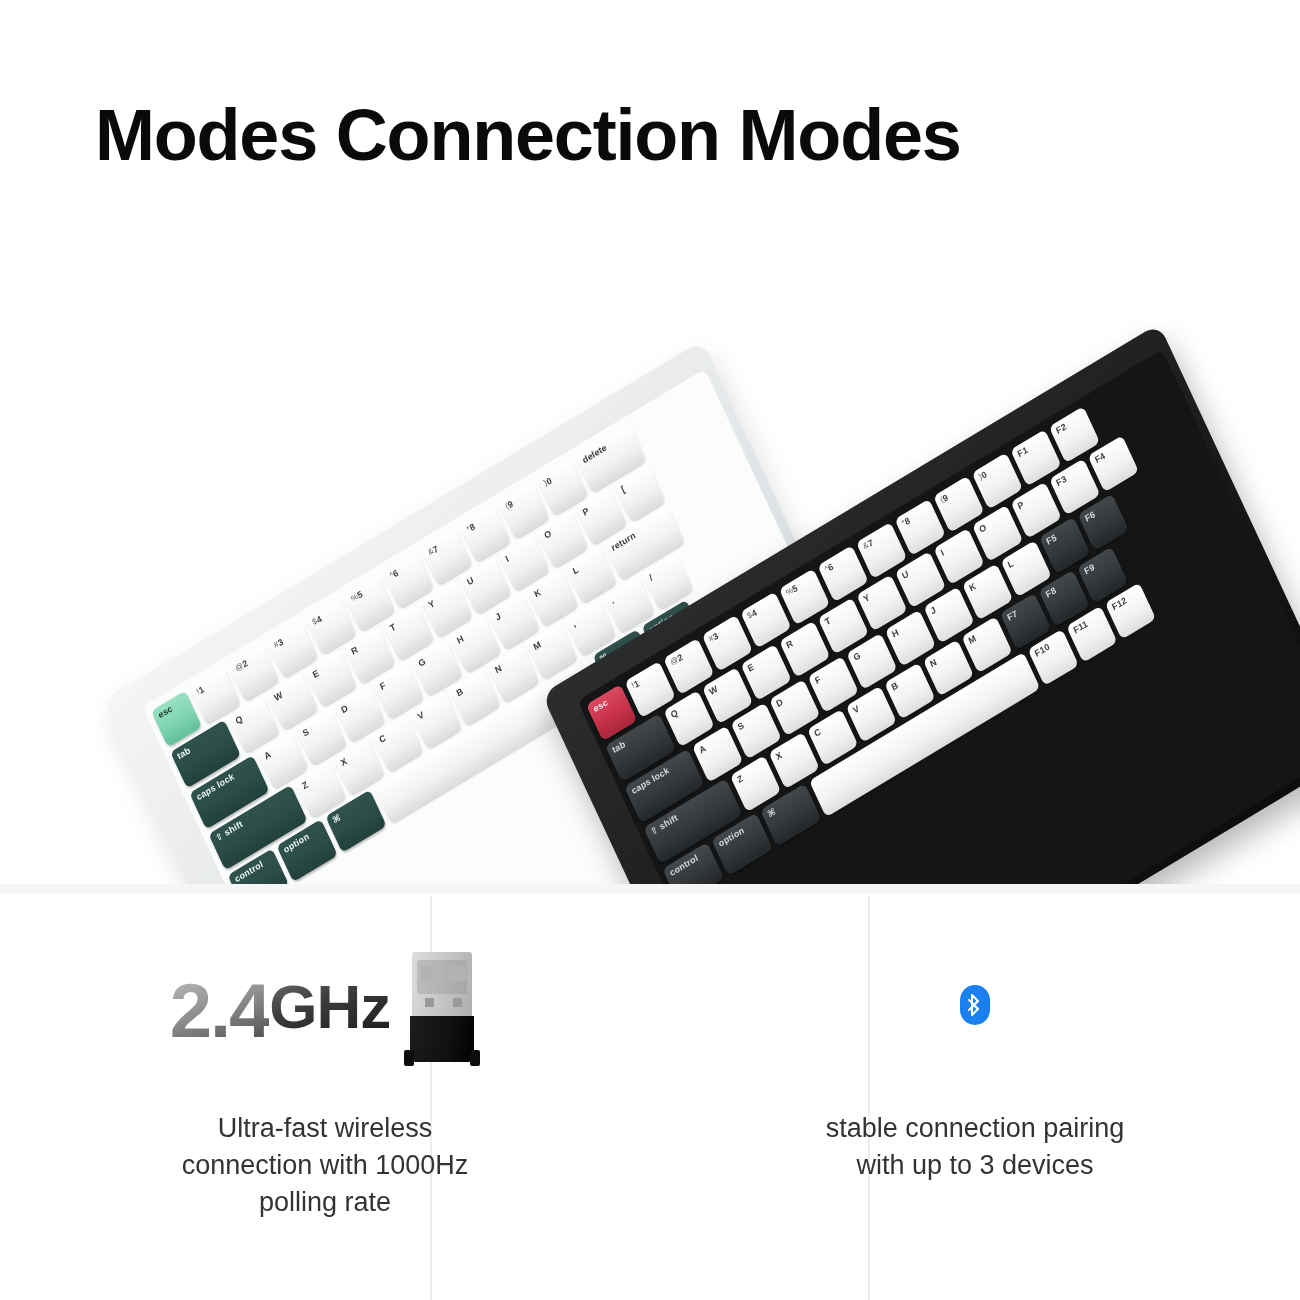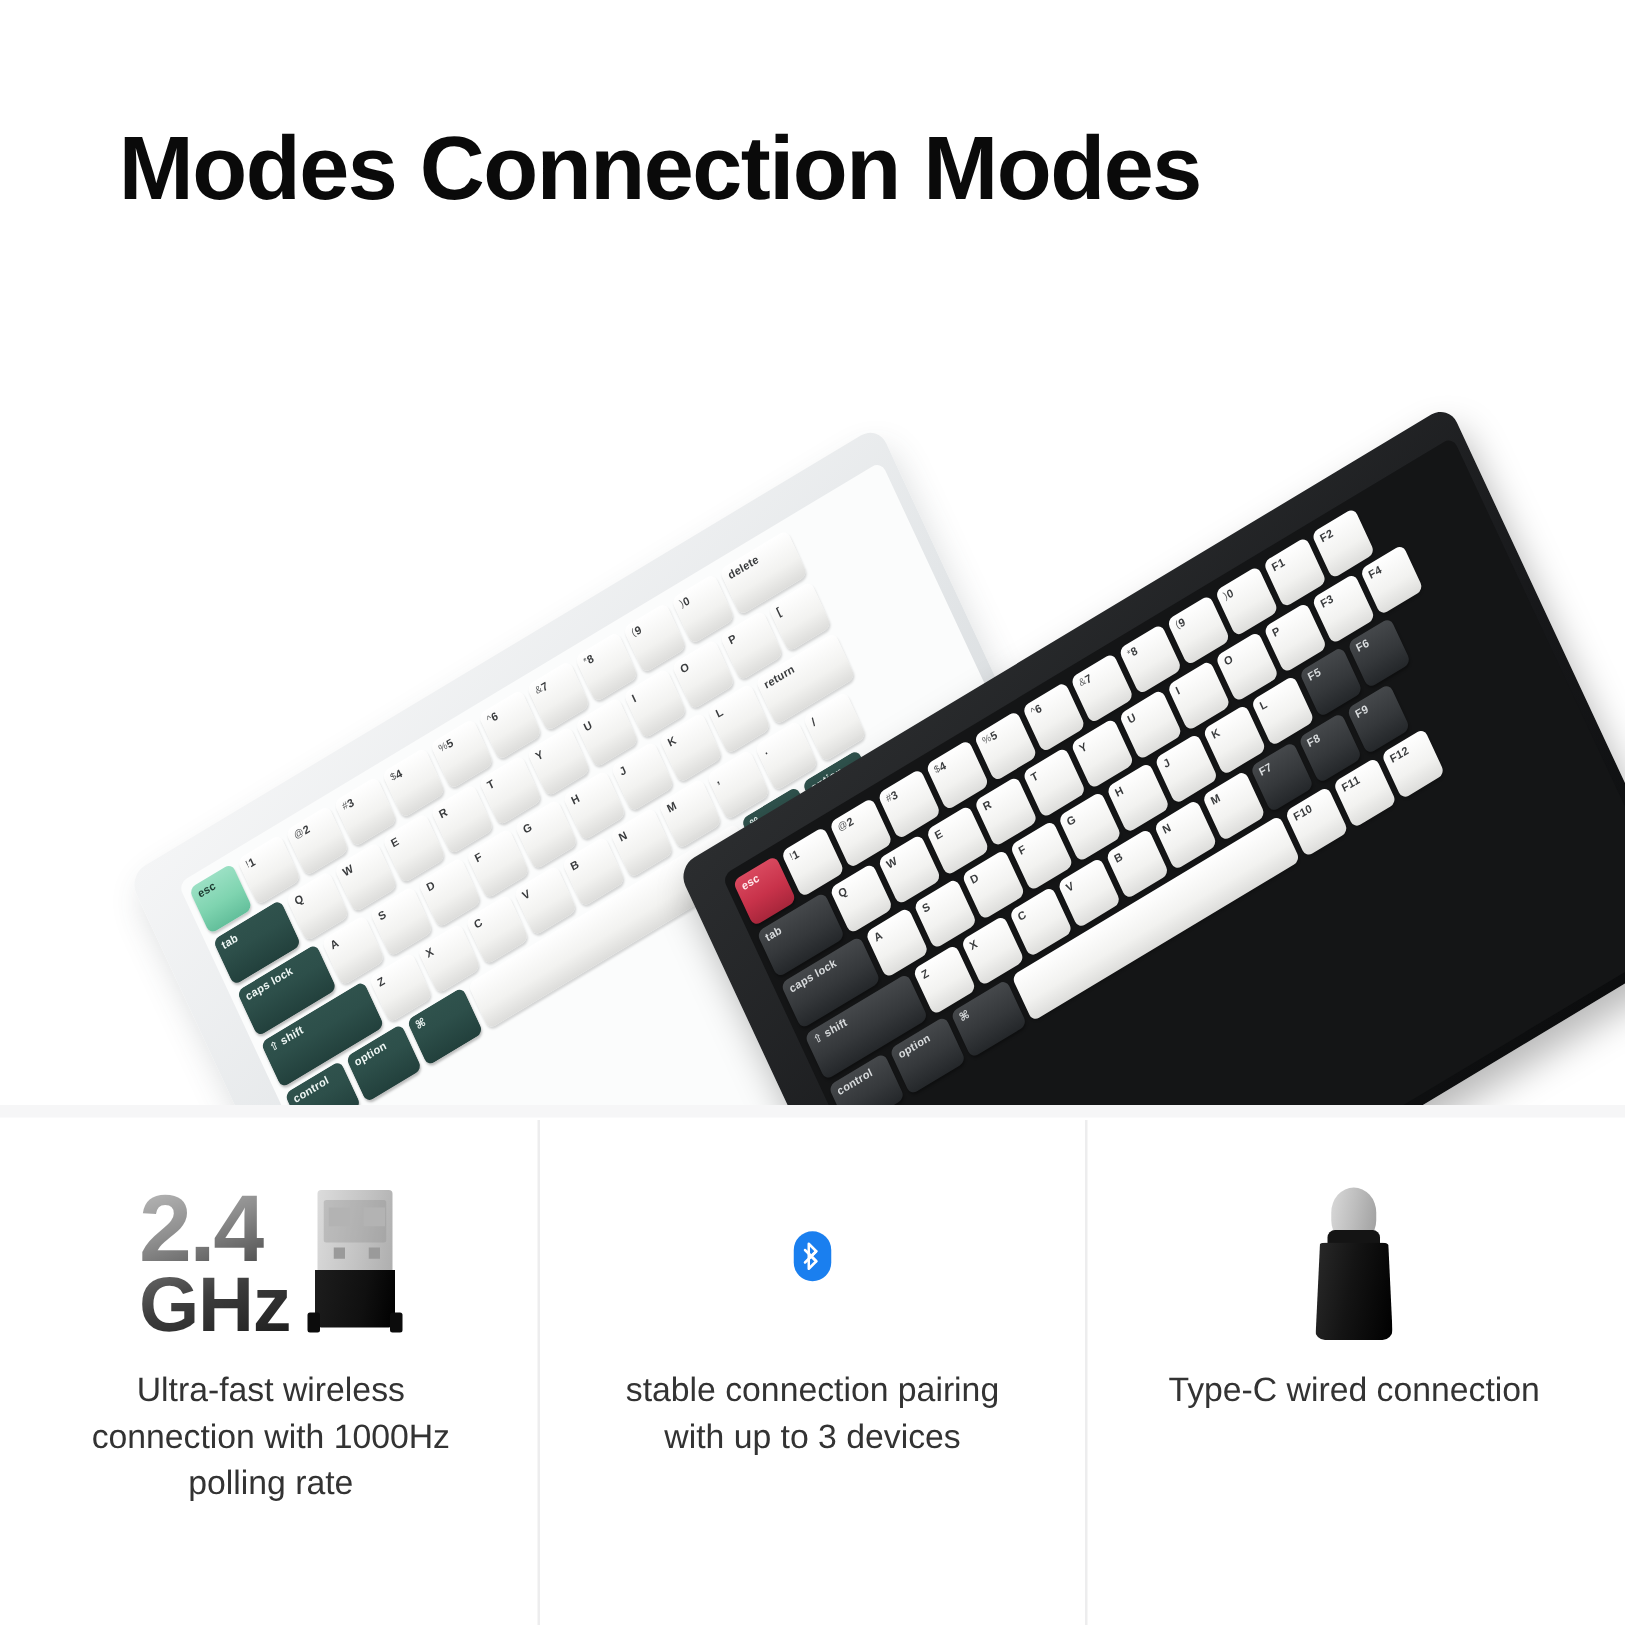--- a/index.html
+++ b/index.html
@@ -91,26 +91,26 @@
   .vdiv{position:absolute;top:896px;width:2px;height:404px;background:#ededee;}
   .vdiv.one{left:430px}
   .vdiv.two{left:868px}
 
   
   .features{position:absolute;left:0;top:894px;width:1300px;height:406px;display:flex;}
   .col{flex:1 1 0;display:flex;flex-direction:column;align-items:center;
        padding-top:52px;box-sizing:border-box;}
   .badge{height:130px;display:flex;align-items:center;justify-content:center;gap:6px;}
   .caption{
-    margin-top:18px;text-align:center;color:#333333;
+    margin-top:34px;text-align:center;color:#333333;
     font-size:27px;line-height:37px;max-width:330px;
   }
 
   
-  .ghz{display:flex;flex-direction:column;align-items:flex-start;line-height:.86;}
+  .ghz{display:flex;flex-direction:row;align-items:flex-start;line-height:.86;}
   .ghz .big{
     font-size:76px;font-weight:700;letter-spacing:-2px;
     background:linear-gradient(160deg,#b9b9b9 0%,#8f8f8f 45%,#4a4a4a 100%);
     -webkit-background-clip:text;background-clip:text;color:transparent;
   }
   .ghz .small{
     font-size:62px;font-weight:700;letter-spacing:-1px;margin-top:2px;
     background:linear-gradient(160deg,#6a6a6a 0%,#3c3c3c 40%,#1d1d1d 100%);
     -webkit-background-clip:text;background-clip:text;color:transparent;
   }
@@ -357,24 +357,14 @@
           <svg width="16" height="24" viewBox="0 0 16 24" aria-hidden="true">
             <path d="M5 2 L11 8 L5 14 L5 2 Z M5 10 L11 16 L5 22 L5 10 Z" fill="none" stroke="#ffffff" stroke-width="2" stroke-linejoin="round" stroke-linecap="round"></path>
             <path d="M2 7 L11 16 M2 17 L11 8" stroke="#ffffff" stroke-width="2" stroke-linecap="round"></path>
           </svg>
         </span>
       </div>
     </div>
     <div class="caption">stable connection pairing with up to 3 devices</div>
   </div>
 
-  <div class="col">
-    <div class="badge">
-      <div class="typec">
-        <div class="tip"></div>
-        <div class="neck"></div>
-        <div class="shell"></div>
-      </div>
-    </div>
-    <div class="caption">Type-C wired connection</div>
-  </div>
 
 </div>
 
 </body></html>

